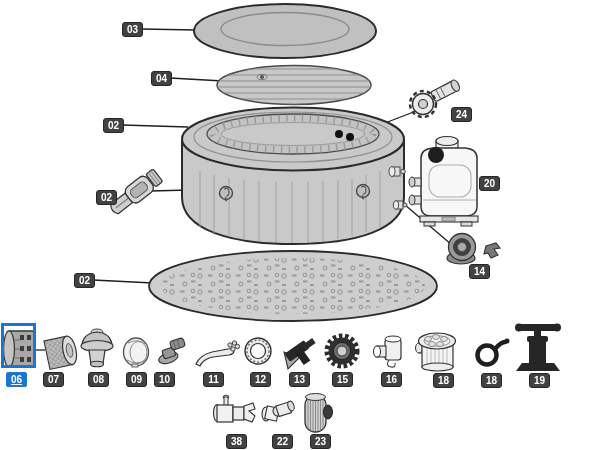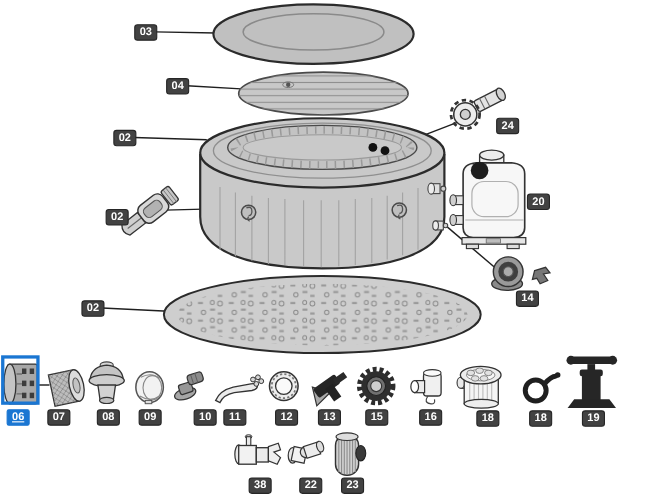--- a/index.html
+++ b/index.html
@@ -290,21 +290,21 @@
 
 <div class="chip" style="left:103px;top:118px">02</div>
 <div class="chip" style="left:96px;top:190px">02</div>
 <div class="chip" style="left:122px;top:22px">03</div>
 <div class="chip" style="left:151px;top:71px">04</div>
 <div class="chip" style="left:74px;top:273px">02</div>
 <div class="chip chip--selected" style="left:6px;top:372px">06</div>
 <div class="chip" style="left:43px;top:372px">07</div>
 <div class="chip" style="left:88px;top:372px">08</div>
 <div class="chip" style="left:126px;top:372px">09</div>
-<div class="chip" style="left:176px;top:372px">10</div>
+<div class="chip" style="left:154px;top:372px">10</div>
 <div class="chip" style="left:203px;top:372px">11</div>
 <div class="chip" style="left:250px;top:372px">12</div>
 <div class="chip" style="left:289px;top:372px">13</div>
 <div class="chip" style="left:469px;top:264px">14</div>
 <div class="chip" style="left:332px;top:372px">15</div>
 <div class="chip" style="left:381px;top:372px">16</div>
 <div class="chip" style="left:433px;top:373px">18</div>
 <div class="chip" style="left:481px;top:373px">18</div>
 <div class="chip" style="left:529px;top:373px">19</div>
 <div class="chip" style="left:479px;top:176px">20</div>

